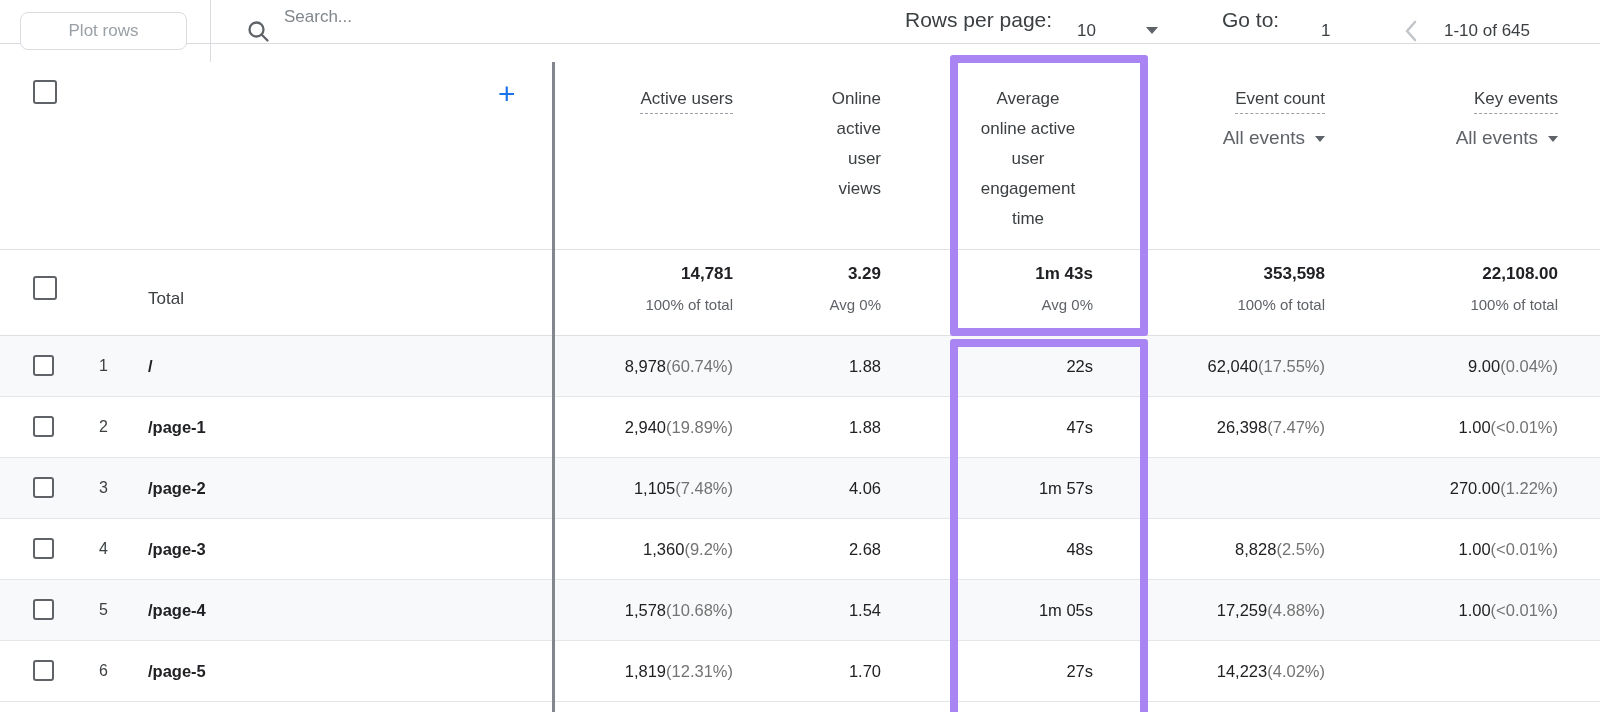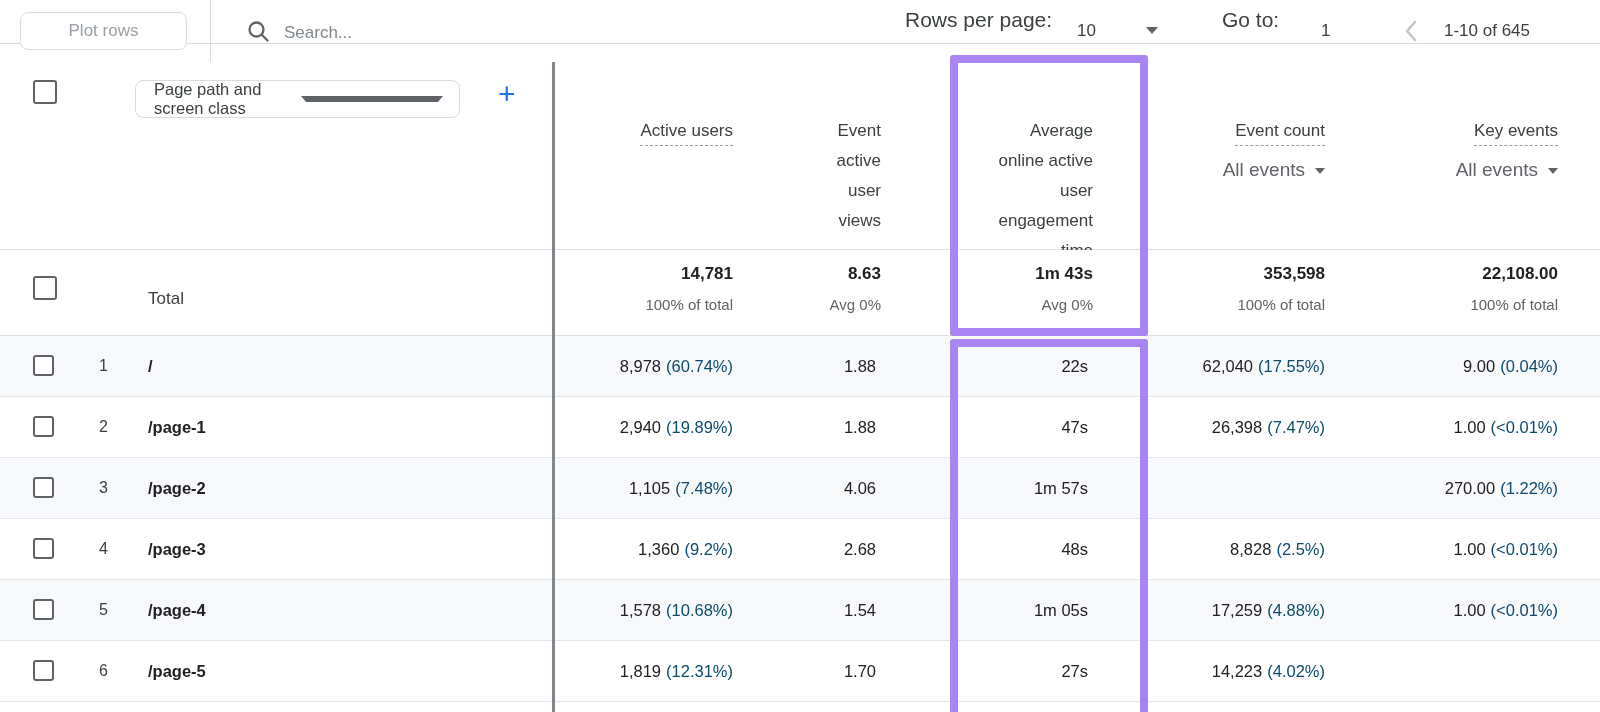--- a/index.html
+++ b/index.html
@@ -16,66 +16,66 @@
   *{box-sizing:border-box;margin:0;padding:0;}
   body{margin:0;background:#fff;font-family:"Liberation Sans",sans-serif;}
   .app{position:relative;width:1600px;height:712px;background:#fff;overflow:hidden;}
 
   
   .toolbar{position:absolute;left:0;top:0;width:1600px;height:44px;border-bottom:1px solid var(--border);background:#fff;}
   .plot-rows{position:absolute;left:20px;top:12px;width:167px;height:38px;border:1px solid var(--border);border-radius:8px;
     background:#fff;color:#9aa0a6;font-size:17px;display:flex;align-items:center;justify-content:center;cursor:default;}
   .tb-divider{position:absolute;left:210px;top:0;width:1px;height:62px;background:var(--border);}
   .search-icon{position:absolute;left:246px;top:19px;}
-  .search-text{position:absolute;left:284px;top:23px;font-size:17px;color:var(--lgray);}
+  .search-text{position:absolute;left:284px;top:7px;font-size:17px;color:var(--lgray);}
   .tb-label{position:absolute;top:8px;font-size:21px;color:var(--mid);}
   .tb-value{position:absolute;top:21px;font-size:17px;color:var(--mid);}
   .caret{display:inline-block;width:0;height:0;border-left:6px solid transparent;border-right:6px solid transparent;border-top:7px solid var(--gray);}
   .tb-caret{position:absolute;left:1146px;top:27px;}
   .chev{position:absolute;left:1400px;top:18px;}
   .pagination{position:absolute;left:1444px;top:21px;font-size:17px;color:var(--mid);}
 
   
   .thead{position:absolute;left:0;top:62px;width:1600px;height:188px;border-bottom:1px solid #e0e0e0;background:#fff;}
   .checkbox{border:2px solid var(--gray);border-radius:3px;background:#fff;position:absolute;}
   .cb-head{left:33px;top:18px;width:24px;height:24px;}
   .dim-select{position:absolute;left:135px;top:18px;width:325px;height:38px;border:1px solid var(--border);border-radius:8px;
     display:flex;align-items:center;padding:0 16px 0 18px;gap:14px;cursor:pointer;background:#fff;}
   .dim-select span{font-size:16.5px;color:var(--mid);flex:1;}
   .dim-caret{border-left:5px solid transparent;border-right:5px solid transparent;border-top:6px solid var(--gray);width:0;height:0;}
   .add-btn{position:absolute;left:498px;top:17px;font-size:30px;font-weight:400;color:var(--blue);cursor:pointer;line-height:1;}
 
-  .hcell{position:absolute;top:22px;text-align:right;font-size:17px;font-weight:500;color:var(--mid);line-height:30px;cursor:pointer;margin-top:32px;}
+  .hcell{position:absolute;top:22px;text-align:right;font-size:17px;font-weight:500;color:var(--mid);line-height:30px;cursor:pointer;}
   .hu{display:inline-block;border-bottom:1px dashed #9aa0a6;padding-bottom:4px;line-height:normal;}
   .hfilter{margin-top:9px;font-size:19px;font-weight:400;color:var(--gray);white-space:nowrap;}
   .hfilter .caret{border-left-width:5px;border-right-width:5px;border-top-width:6px;margin-left:10px;vertical-align:2px;}
 
   
   .c-au{right:867px;}
   .c-views{right:719px;}
-  .c-eng{right:507px;}
+  .c-eng{right:507px;text-align:center;}
   .c-ec{right:275px;}
   .c-ke{right:42px;}
 
   
   .total-row{position:absolute;left:0;top:250px;width:1600px;height:86px;border-bottom:1px solid #e0e0e0;background:#fff;}
   .cb-total{left:33px;top:26px;width:24px;height:24px;}
   .total-label{position:absolute;left:148px;top:39px;font-size:17px;color:var(--mid);}
   .tcell{position:absolute;top:0;height:100%;text-align:right;}
   .tcell .v{position:absolute;right:0;top:14px;font-size:17px;font-weight:600;color:var(--dark);white-space:nowrap;}
   .tcell .sub{position:absolute;right:0;top:46px;font-size:15px;color:var(--gray);white-space:nowrap;}
 
   
   .row{position:absolute;left:0;width:1600px;height:61px;border-bottom:1px solid var(--rowborder);background:#fff;}
   .row.stripe{background:var(--stripe);}
   .cb-row{left:33px;top:19px;width:21px;height:21px;}
   .rownum{position:absolute;left:0;top:0;width:108px;height:100%;display:flex;align-items:center;justify-content:flex-end;font-size:16px;color:var(--mid);}
   .dim{position:absolute;left:148px;top:0;height:100%;display:flex;align-items:center;font-size:16.5px;font-weight:600;color:var(--dark);}
   .val{position:absolute;top:0;height:100%;display:flex;align-items:center;justify-content:flex-end;font-size:16.5px;color:var(--dark);white-space:nowrap;}
-  .val .pct{color:#0c4a6e;margin-left:5px;}
+  .val .pct{color:#737373;}
 
   
   .frozen-divider{position:absolute;left:552px;top:62px;width:3px;height:650px;background:#82878d;}
   .hl-box{position:absolute;left:950px;width:198px;border:8px solid var(--purple);border-radius:3px;pointer-events:none;z-index:5;}
   .hl-head{top:55px;height:281px;}
   .hl-rows{top:339px;height:382px;}
   svg{display:block;}
 </style>
 </head>
 <body>
@@ -101,32 +101,28 @@
     <span class="chev">
       <svg width="24" height="26" viewBox="0 0 24 26">
           <polyline points="15,4 7,13 15,22" fill="none" stroke="#c2c6ca" stroke-width="2.6" stroke-linecap="round" stroke-linejoin="round"></polyline>
         </svg>
     </span>
     <span class="pagination">1-10 of 645</span>
   </div>
 
   <div class="thead">
     <div class="checkbox cb-head"></div>
-    <div class="dim-select">
-      <span>Page path and screen class</span>
-      <span class="dim-caret"></span>
-    </div>
     <div class="add-btn">+</div>
 
     <div class="hcell c-au">
       <span class="hu">Active users</span>
     </div>
 
     <div class="hcell c-views" style="width:80px">
-      <div>Event</div>
+      <div>Online</div>
       <div>active</div>
       <div>user</div>
       <div>views</div>
     </div>
 
     <div class="hcell c-eng" style="width:130px">
       <div>Average</div>
       <div>online active</div>
       <div>user</div>
       <div>engagement</div>
@@ -149,21 +145,21 @@
   </div>
 
   <div class="total-row">
     <div class="checkbox cb-total"></div>
     <span class="total-label">Total</span>
     <div class="tcell c-au">
       <span class="v">14,781</span>
         <span class="sub">100% of total</span>
     </div>
     <div class="tcell c-views">
-      <span class="v">8.63</span>
+      <span class="v">3.29</span>
         <span class="sub">Avg 0%</span>
     </div>
     <div class="tcell c-eng">
       <span class="v">1m 43s</span>
         <span class="sub">Avg 0%</span>
     </div>
     <div class="tcell c-ec">
       <span class="v">353,598</span>
         <span class="sub">100% of total</span>
     </div>

